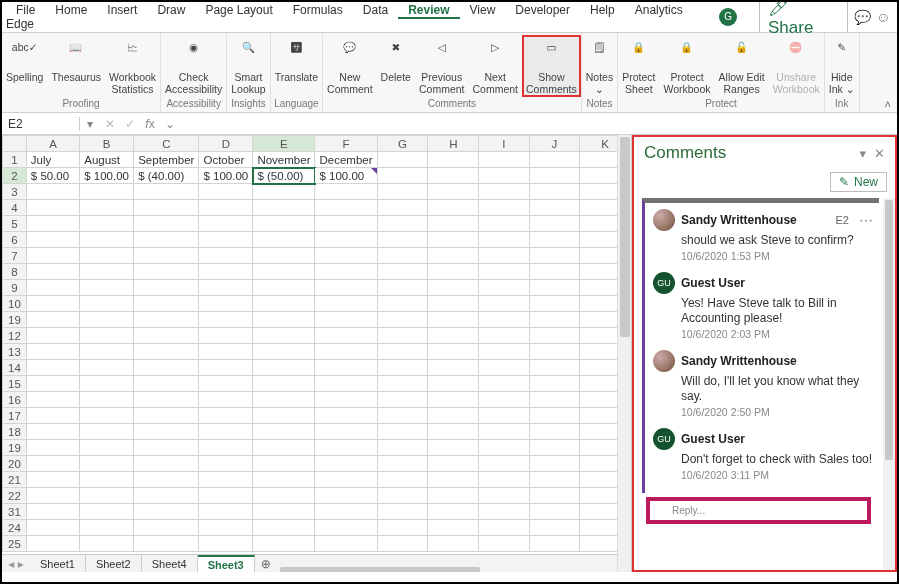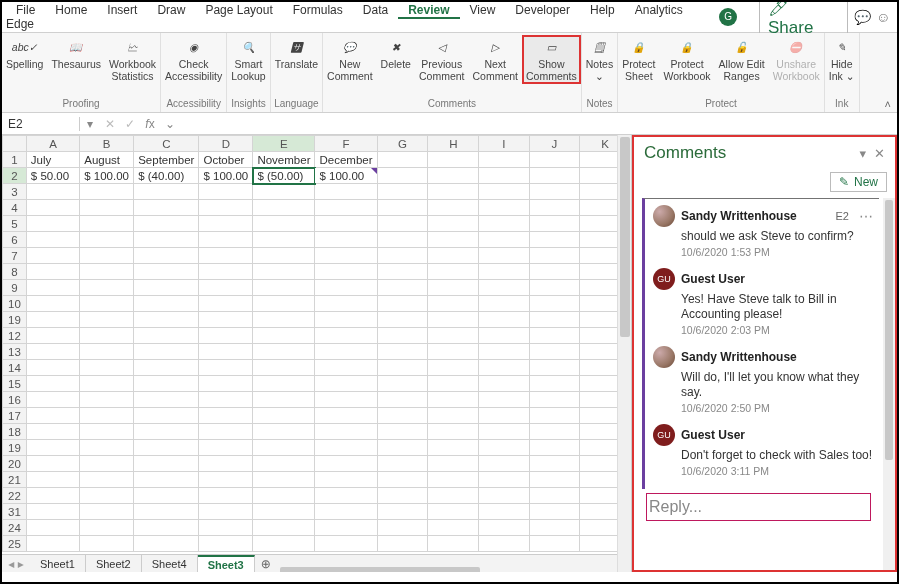--- a/index.html
+++ b/index.html
@@ -12,21 +12,21 @@
 .menubar .spacer { flex: 1; }
 .menubar .account { width: 18px; height: 18px; background: #217346; color: #fff; border-radius: 50%; text-align: center; line-height: 18px; font-size: 10px; margin: 0 6px; }
 .menubar .share { border: 1px solid #bbb; border-radius: 2px; padding: 1px 8px; font-size: 17px; margin-right: 6px; color:#217346;margin-left:16px;}
 .menubar .iconbtn { width: 20px; text-align: center; font-size: 14px; color: #666; }
 
 
 .ribbon { display: flex; height: 80px; border-bottom: 1px solid #d0d0d0; background: #f7f7f7; position: relative;}
 .rgroup { display: flex; flex-direction: column; align-items: center; justify-content: flex-start; border-right: 1px solid #e0e0e0; padding: 2px 0 0 0; }
 .rgroup-buttons { display: flex; align-items: flex-start; height: 62px; }
 .rbtn { display: flex; flex-direction: column; align-items: center; justify-content: flex-start; padding: 2px 4px; font-size: 10.5px; color: #444; text-align: center; cursor: pointer; line-height: 1.1; width: auto; }
-.rbtn .ico { width: 26px; height: 22px; margin-bottom: 0; display:flex;align-items:center;justify-content:center;font-style:italic;}
+.rbtn .ico { width: 26px; height: 22px; margin-bottom: 13px; display:flex;align-items:center;justify-content:center;}
 .rbtn.highlight { border: 2px solid #d33; background: #eaeaea; padding: 0 2px;}
 .rgroup-label { font-size: 10px; color: #777; padding: 1px 0; }
 .ribbon .collapse { position:absolute; right:6px; bottom:2px; font-size:11px; color:#666;}
 
 
 .formulabar { display: flex; align-items: center; height: 22px; border-bottom: 1px solid #d0d0d0; font-size: 12px; }
 .namebox { width: 78px; border-right: 1px solid #ccc; padding: 0 6px; background: #fff; }
 .fbtn { width: 20px; text-align: center; color: #888; }
 .fval { flex: 1; padding: 0 6px; }
 .formulabar .expand { width:20px; text-align:center; color:#888;}
@@ -54,33 +54,33 @@
 .tab-add{width:22px;text-align:center;color:#666;}
 .hscroll{flex:1; background:#f0f0f0; border-left:1px solid #ccc; position:relative;}
 .hscroll .thumb{position:absolute; left:2px; top:3px; height:10px; width:200px; background:#c8c8c8; border-radius:2px;}
 
 
 .comments-pane .chead { display:flex; align-items:center; padding:6px 10px; }
 .comments-pane .chead h3 { font-size:17px; color:#2b6b3a; font-weight:400; flex:1;}
 .comments-pane .chead .cicon{ font-size:13px; color:#888; margin-left:8px; cursor:pointer;}
 .comments-pane .newrow{ text-align:right; padding:3px 8px 6px 8px;}
 .comments-pane .newbtn{ display:inline-flex; align-items:center; gap:5px; border:1px solid #bbb; padding:2px 8px; font-size:12px; color:#217346; background:#fff; cursor:pointer;}
-.thread { border-left:3px solid #6b3fa0; margin:0 4px 0 8px; padding:6px 6px 2px 8px; background:#fff; border-top:1px solid #737373; position:relative; }
+.thread { border-left:3px solid #6b3fa0; margin:0 4px 0 8px; padding:6px 6px 2px 8px; background:#fff; border-top:5px solid #737373; position:relative; }
 .thread-scroll{ flex:1; overflow:hidden; position:relative;}
 .thread-scroll-inner{position:absolute; top:0; left:0; right:12px; bottom:0;}
 .thread .trow{ margin-bottom:10px; }
 .thread .thdr{ display:flex; align-items:center; gap:6px;}
-.thread .avatar{ width:22px; height:22px; border-radius:50%; background:#7f1d1d; color:#fff; font-size:9px; display:flex; align-items:center; justify-content:center; flex-shrink:0;}
+.thread .avatar{ width:22px; height:22px; border-radius:50%; background:#14532d; color:#fff; font-size:9px; display:flex; align-items:center; justify-content:center; flex-shrink:0;}
 .thread .avatar.img{ background: radial-gradient(circle at 30% 30%, #caa 0%, #976 60%, #643 100%);}
 .thread .uname{ font-weight:600; font-size:12px; color:#222;}
 .thread .cellref{ margin-left:auto; font-size:11px; color:#666;}
 .thread .more{ color:#888; font-size:14px; margin-left:4px;}
 .thread .msg{ font-size:12px; color:#333; margin:2px 0 2px 28px; line-height:1.25;}
 .thread .ts{ font-size:10.5px; color:#888; margin-left:28px;}
-.replybox{ margin:4px 12px 6px 12px; border:1px solid #be185d; padding:4px 2px; font-size:16px; color:#888; background:#fff;}
+.replybox{ margin:4px 12px 6px 12px; border:4px solid #be185d; padding:4px 22px; font-size:10px; color:#888; background:#fff;}
 .pane-scroll-v{position:absolute; right:0; top:0; width:12px; height:100%; background:#f0f0f0;}
 .pane-scroll-v .thumb{background:#c8c8c8; width:8px; margin:2px auto; height:260px; border-radius:2px;}
 </style>
 </head>
 <body>
 
 <div class="menubar">
   <span id="menu-items"><span class="menu-item">File</span><span class="menu-item">Home</span><span class="menu-item">Insert</span><span class="menu-item">Draw</span><span class="menu-item">Page Layout</span><span class="menu-item">Formulas</span><span class="menu-item">Data</span><span class="menu-item active">Review</span><span class="menu-item">View</span><span class="menu-item">Developer</span><span class="menu-item">Help</span><span class="menu-item">Analytics Edge</span></span>
   <span class="spacer"></span>
   <span class="account">G</span>

